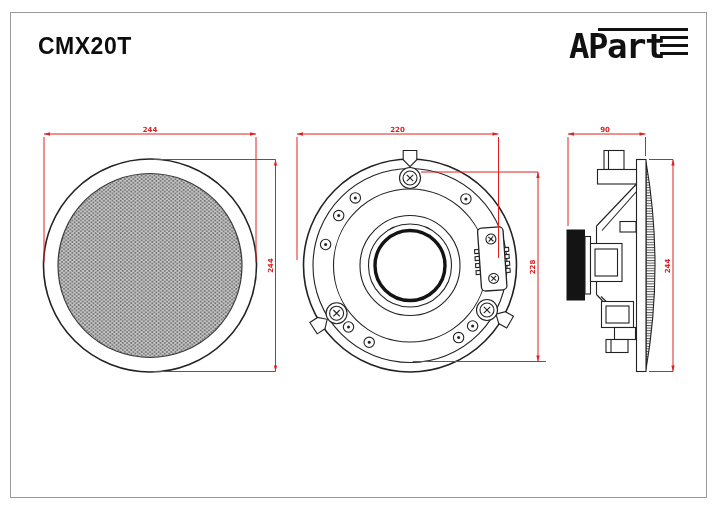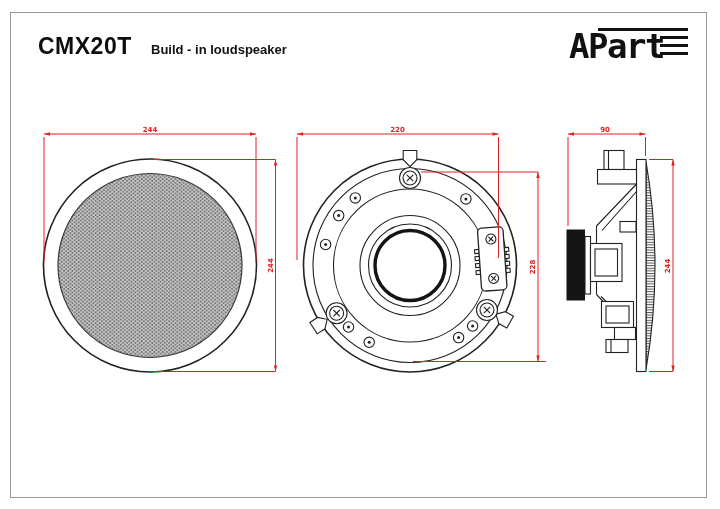--- a/index.html
+++ b/index.html
@@ -39,21 +39,20 @@
     font-size:7px;font-weight:bold;
   }
 </style>
 </head>
 <body>
 
 <div class="page">
   <div class="sheet-border"></div>
 
   <div class="title">CMX20T</div>
-  <div class="subtitle">Build - in loudspeaker</div>
 
   <svg class="logo" viewBox="0 0 140 52">
     <text x="9" y="40">APart</text>
     <rect x="38" y="10" width="90" height="3"></rect>
     <rect x="100" y="18" width="28" height="3"></rect>
     <rect x="100" y="26" width="28" height="3"></rect>
     <rect x="100" y="34" width="28" height="3"></rect>
   </svg>
 
   <svg class="drawing" width="720" height="509" viewBox="0 0 720 509">

